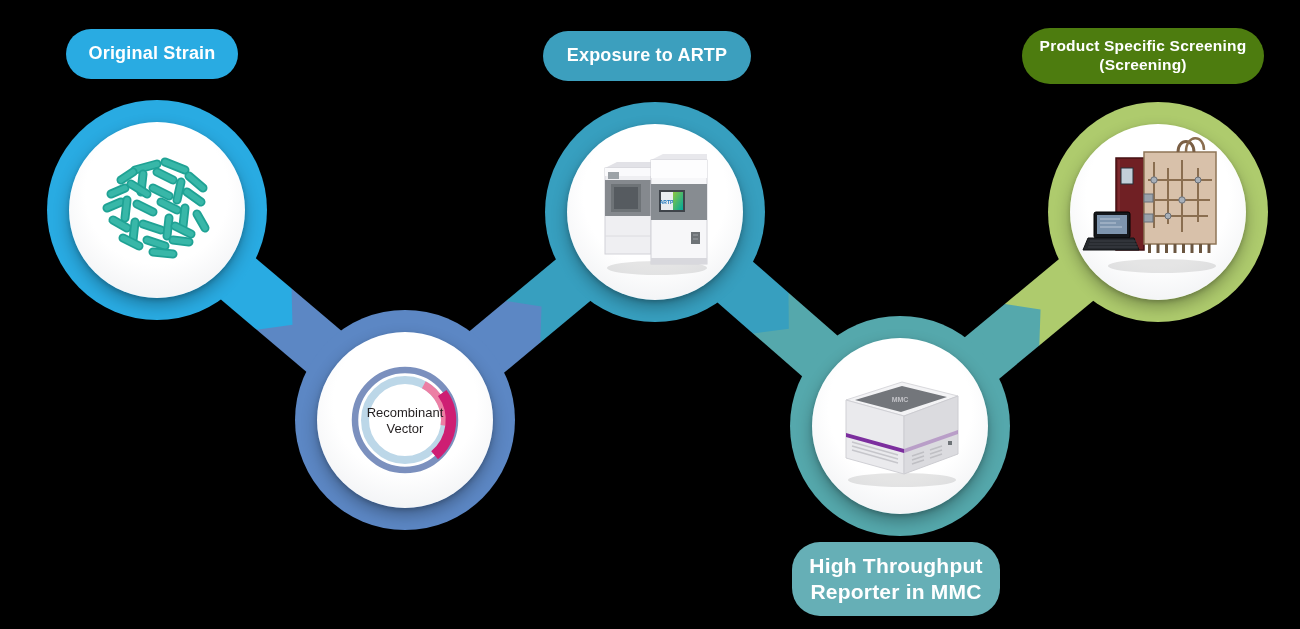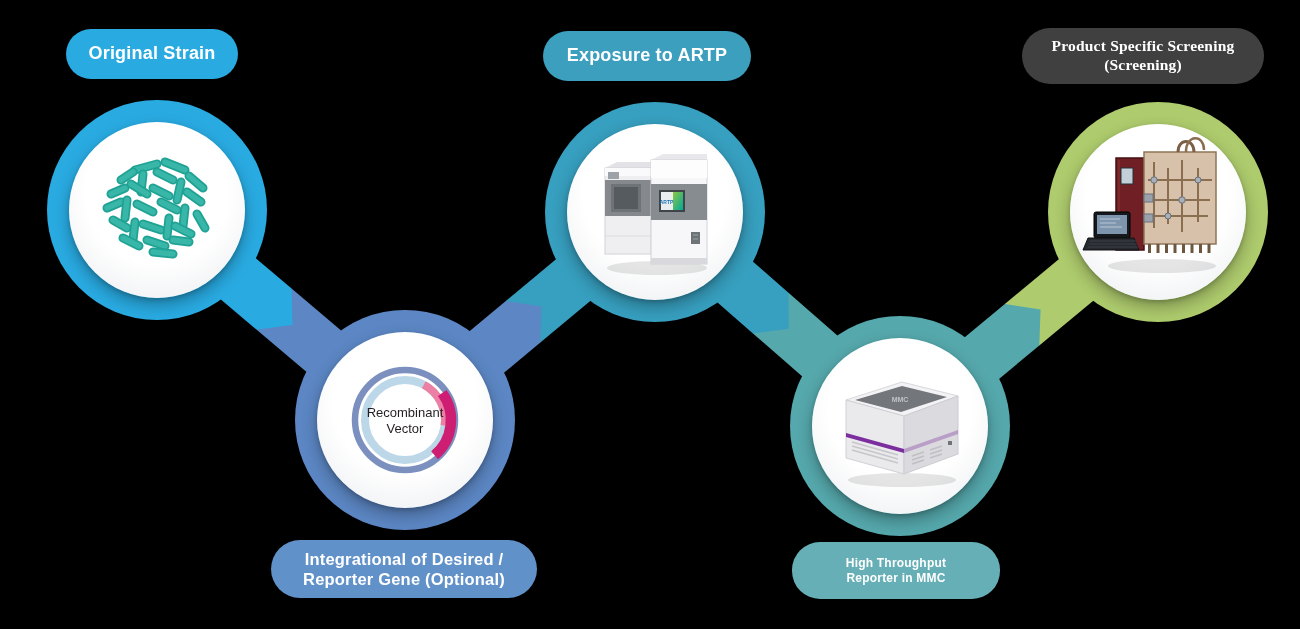--- a/index.html
+++ b/index.html
@@ -19,21 +19,21 @@
   }
   .node-disc svg{display:block;}
   .pill{
     position:absolute;z-index:2;display:flex;flex-direction:column;
     align-items:center;justify-content:center;text-align:center;
     color:#fff;font-weight:bold;line-height:1.22;letter-spacing:0.2px;
   }
   .pill-0{left:66px;top:29px;width:172px;height:50px;border-radius:25px;font-size:18px;}
   .pill-1{left:271px;top:540px;width:266px;height:58px;border-radius:29px;font-size:16.5px;}
   .pill-2{left:543px;top:31px;width:208px;height:50px;border-radius:25px;font-size:18px;}
-  .pill-3{left:792px;top:542px;width:208px;height:57px;border-radius:28px;font-size:12px;}
+  .pill-3{left:792px;top:542px;width:208px;height:74px;border-radius:28px;font-size:21px;}
   .pill-4{left:1022px;top:28px;width:242px;height:56px;border-radius:28px;font-size:15.5px;}
   .circle-0{left:47px;top:100px;width:220px;height:220px;}
   .circle-1{left:295px;top:310px;width:220px;height:220px;}
   .circle-2{left:545px;top:102px;width:220px;height:220px;}
   .circle-3{left:790px;top:316px;width:220px;height:220px;}
   .circle-4{left:1048px;top:102px;width:220px;height:220px;}
   .plasmid-text{font-family:"Liberation Sans",sans-serif;font-size:13px;fill:#231F20;}
   .machine-label{font-family:"Liberation Sans",sans-serif;font-weight:bold;}
 </style>
 </head>
@@ -242,30 +242,26 @@
             <line x1="18" y1="123" x2="68" y2="123"></line>
         </g>
       </svg>
     </div>
   </div>
 
   <div class="pill pill-0" style="background: rgb(41, 171, 226);">
     <span>Original Strain</span>
       <span></span>
   </div>
-  <div class="pill pill-1" style="background: rgb(97, 145, 201);">
-    <span>Integrational of Desired /</span>
-      <span>Reporter Gene (Optional)</span>
-  </div>
   <div class="pill pill-2" style="background: rgb(60, 159, 190);">
     <span>Exposure to ARTP</span>
       <span></span>
   </div>
   <div class="pill pill-3" style="background: rgb(102, 175, 182);">
     <span>High Throughput</span>
       <span>Reporter in MMC</span>
   </div>
-  <div class="pill pill-4" style="background: #404040; font-family: Liberation Serif, serif;">
+  <div class="pill pill-4" style="background: #4d7c0f;">
     <span>Product Specific Screening</span>
       <span>(Screening)</span>
   </div>
 
 </div>
 
 </body></html>

